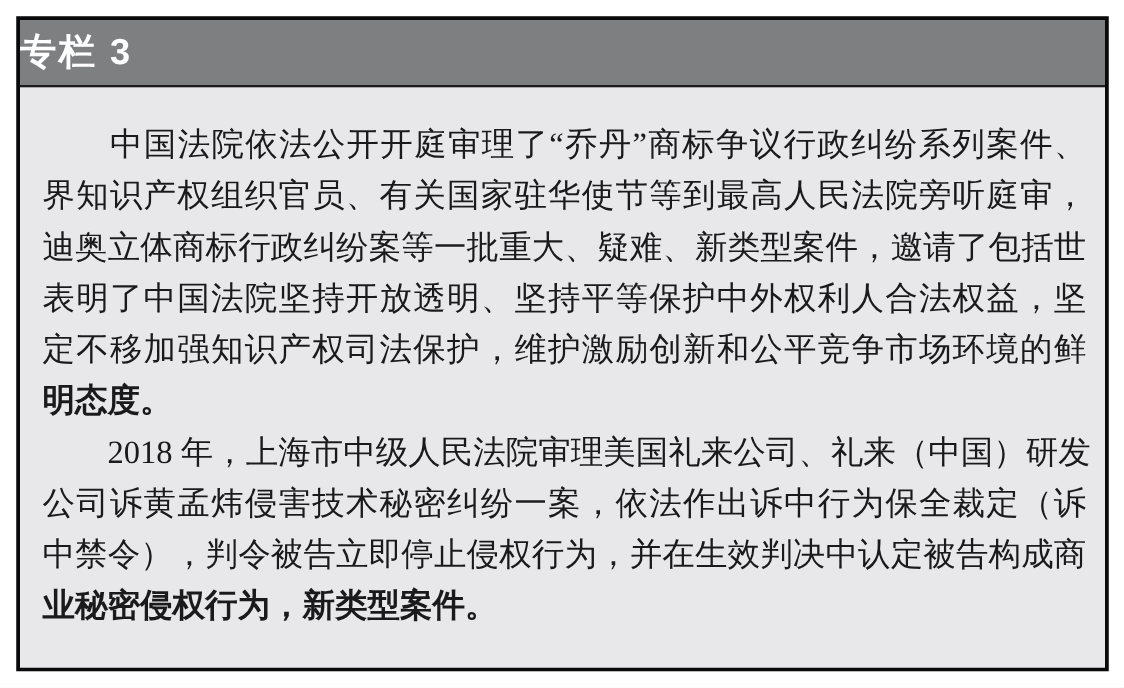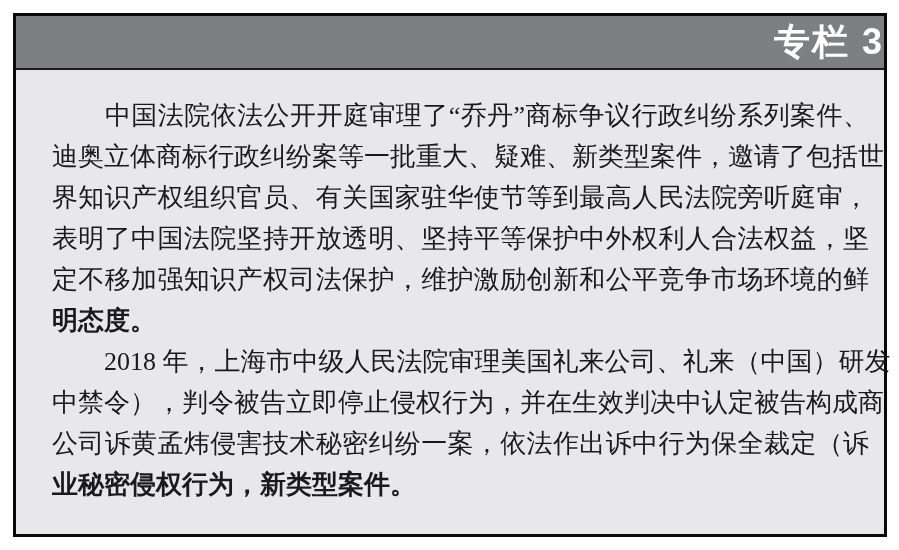--- a/index.html
+++ b/index.html
@@ -31,33 +31,33 @@
     flex-direction: column;
     background: var(--body-bg);
   }
   .panel-header {
     height: 54px;
     flex: 0 0 54px;
     background: var(--header-bg);
     border-bottom: 2px solid var(--divider);
     display: flex;
     align-items: center;
-    justify-content: flex-end;
+    justify-content: space-between;
     gap: 26px;
     font-family: "Liberation Sans", "DejaVu Sans", sans-serif;
     font-weight: bold;
-    font-size: 36px;
+    font-size: 29px;
     letter-spacing: 2px;
     color: var(--title-color);
     white-space: nowrap;
   }
   .panel-body {
     flex: 1;
     background: var(--body-bg);
-    padding: 25px 15px 0 36px;
+    padding: 25px 15px 0 18px;
     font-family: "Liberation Serif", "DejaVu Serif", serif;
     font-size: 26px;
     line-height: 41px;
     color: var(--text-color);
   }
   .line {
     text-align: justify;
     text-align-last: justify;
     white-space: nowrap;
   }
@@ -70,27 +70,27 @@
 <body>
 
 <div class="page">
   <section class="panel">
     <header class="panel-header">
       <span class="panel-label">专栏 3</span>
     </header>
     <div class="panel-body">
       <div class="para">
         <div class="line">　　中国法院依法公开开庭审理了“乔丹”商标争议行政纠纷系列案件、</div>
+        <div class="line">界知识产权组织官员、有关国家驻华使节等到最高人民法院旁听庭审，</div>
         <div class="line">迪奥立体商标行政纠纷案等一批重大、疑难、新类型案件，邀请了包括世</div>
-        <div class="line">界知识产权组织官员、有关国家驻华使节等到最高人民法院旁听庭审，</div>
         <div class="line">表明了中国法院坚持开放透明、坚持平等保护中外权利人合法权益，坚</div>
         <div class="line">定不移加强知识产权司法保护，维护激励创新和公平竞争市场环境的鲜</div>
         <div class="line para-end">明态度。</div>
       </div>
       <div class="para">
         <div class="line">　　2018 年，上海市中级人民法院审理美国礼来公司、礼来（中国）研发</div>
+        <div class="line">公司诉黄孟炜侵害技术秘密纠纷一案，依法作出诉中行为保全裁定（诉</div>
         <div class="line">中禁令），判令被告立即停止侵权行为，并在生效判决中认定被告构成商</div>
-        <div class="line">公司诉黄孟炜侵害技术秘密纠纷一案，依法作出诉中行为保全裁定（诉</div>
         <div class="line para-end">业秘密侵权行为，新类型案件。</div>
       </div>
     </div>
   </section>
 </div>
 
 </body></html>

